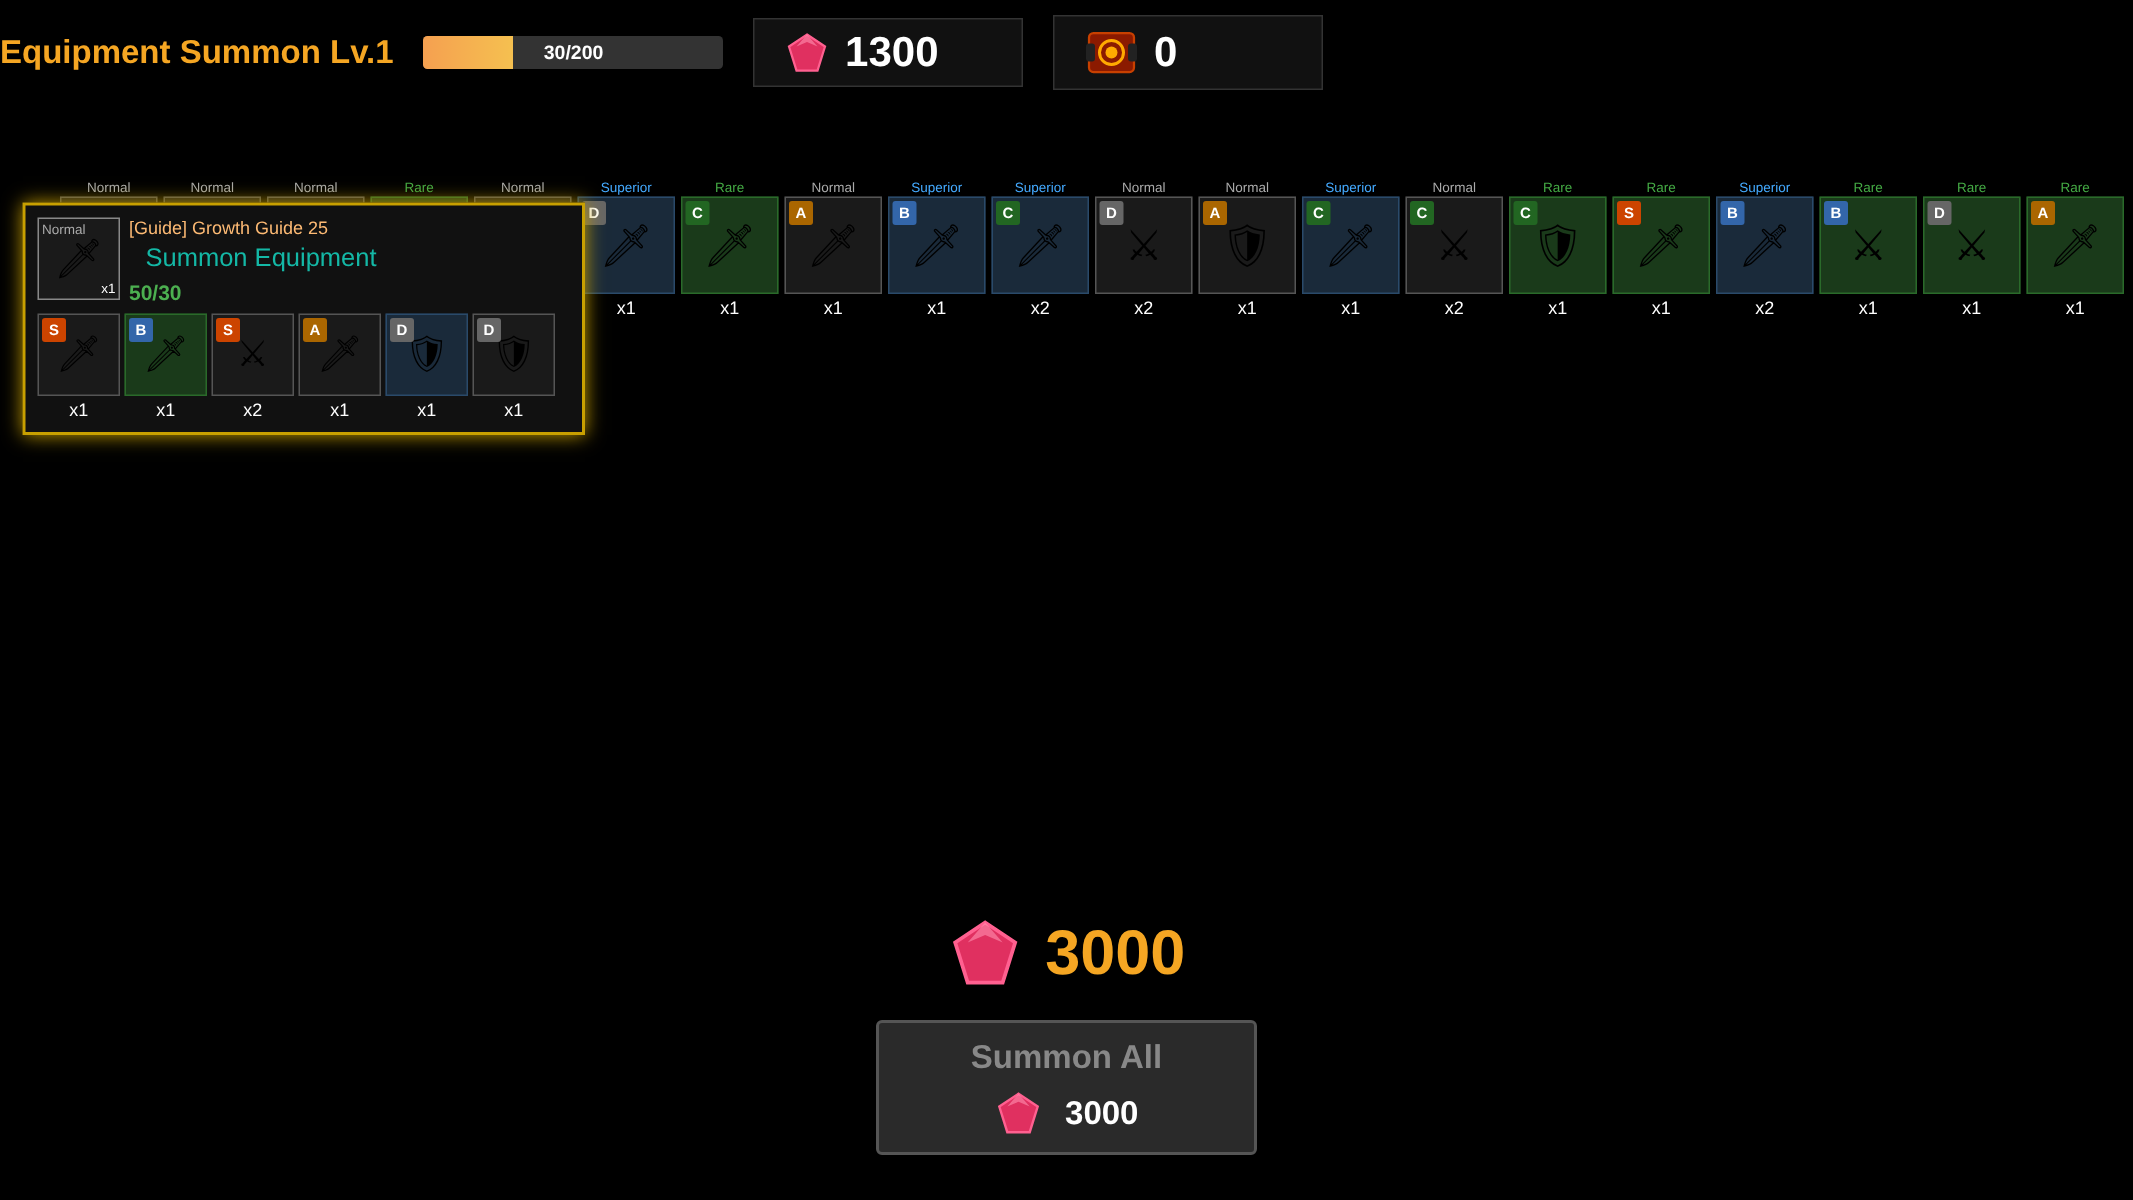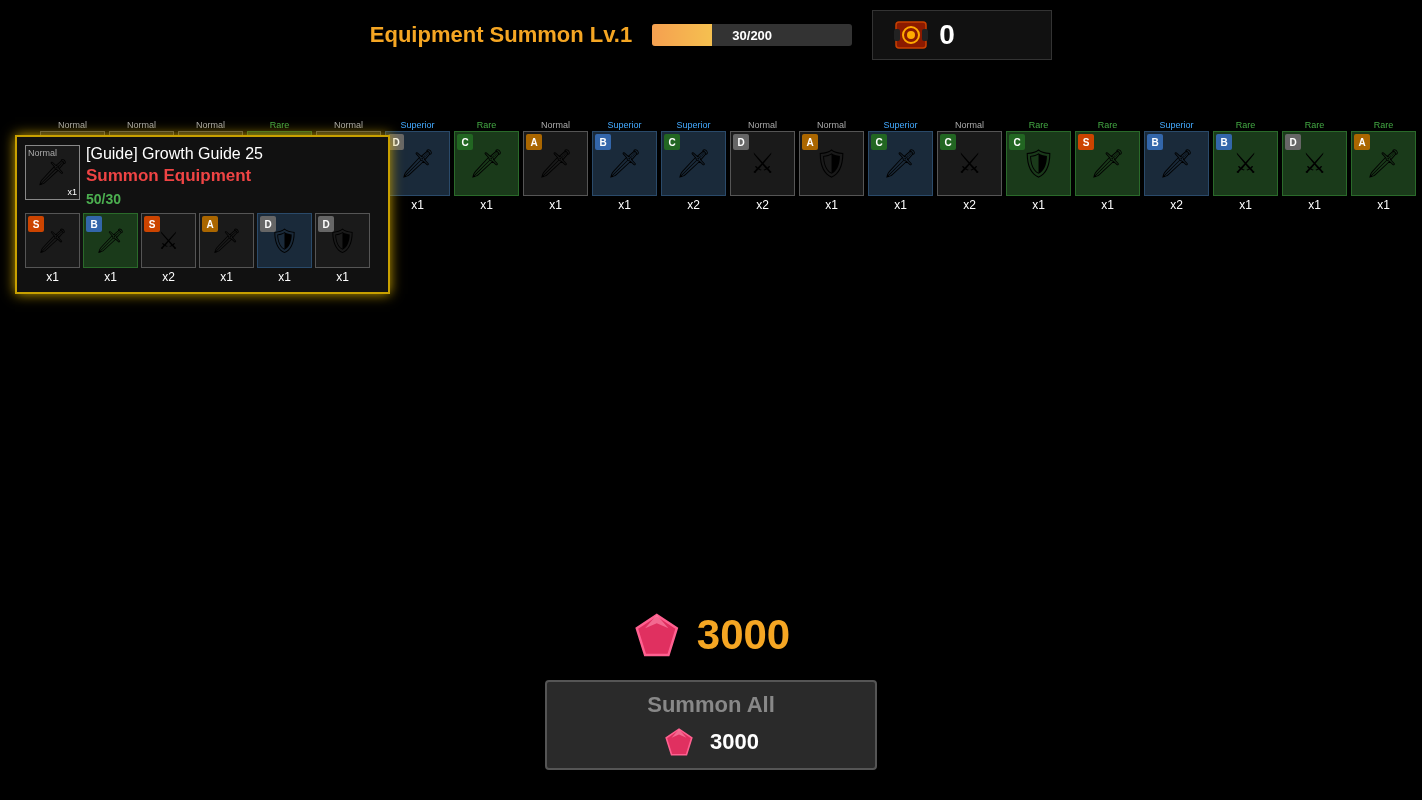--- a/index.html
+++ b/index.html
@@ -14,21 +14,20 @@
 
     
     #header {
       position: absolute;
       top: 0;
       left: 0;
       right: 0;
       height: 70px;
       display: flex;
       align-items: center;
-      justify-content: center;
       gap: 20px;
     }
 
     #eq-summon-title {
       color: #f5a623;
       font-size: 22px;
       font-weight: bold;
     }
 
     #xp-bar-container {
@@ -161,30 +160,31 @@
       left: 15px;
       width: 375px;
       border: 2px solid #c8a000;
       background: #111;
       padding: 8px;
       z-index: 10;
       box-shadow: 0 0 12px #c8a000;
     }
 
     #guide-title {
-      color: #ffffff;
-      font-size: 16px;
+      color: #fdba74;
+      font-size: 12px;
       margin-bottom: 3px;
     }
 
     #guide-name {
-      color: #ef4444;
+      color: #14b8a6;
       font-size: 17px;
-      font-weight: bold;
+      font-weight: normal;
       margin-bottom: 5px;
+      margin-left: 11px;
     }
 
     #guide-progress {
       color: #4caf50;
       font-size: 14px;
       font-weight: bold;
     }
 
     .guide-items-row {
       display: flex;
@@ -243,21 +243,21 @@
       font-size: 42px;
       font-weight: bold;
     }
 
     
     #summon-all-btn {
       position: absolute;
       bottom: 30px;
       left: 50%;
       transform: translateX(-50%);
-      width: 332px;
+      width: 254px;
       background: #2a2a2a;
       border: 2px solid #555;
       border-radius: 4px;
       padding: 10px;
       text-align: center;
       cursor: pointer;
     }
 
     #summon-all-label {
       color: #888;
@@ -283,20 +283,27 @@
     .gem-svg { display: inline-block; }
   </style>
 </head>
 <body>
 
 <div id="header">
   <span id="eq-summon-title">Equipment Summon Lv.1</span>
   <div id="xp-bar-container">
     <div id="xp-bar-fill"></div>
     <span id="xp-text">30/200</span>
+  </div>
+  <div id="gem-container">
+    <svg class="gem-svg gem-icon" viewBox="0 0 30 30">
+      <polygon points="15,3 27,11 22,27 8,27 3,11" fill="#e03060" stroke="#ff6090" stroke-width="1.5"></polygon>
+      <polygon points="15,3 22,11 15,8 8,11" fill="#ff90b0" opacity="0.6"></polygon>
+    </svg>
+    <span id="gem-count">1300</span>
   </div>
   <div id="ticket-container">
     <svg width="36" height="36" viewBox="0 0 36 36">
       <rect x="3" y="5" width="30" height="26" rx="3" fill="#8b1a00" stroke="#c84000" stroke-width="1.5"></rect>
       <circle cx="18" cy="18" r="8" fill="none" stroke="#ffaa00" stroke-width="2"></circle>
       <circle cx="18" cy="18" r="4" fill="#ffaa00"></circle>
       <rect x="1" y="12" width="6" height="12" rx="2" fill="#222"></rect>
       <rect x="29" y="12" width="6" height="12" rx="2" fill="#222"></rect>
     </svg>
     <span id="ticket-count">0</span>

